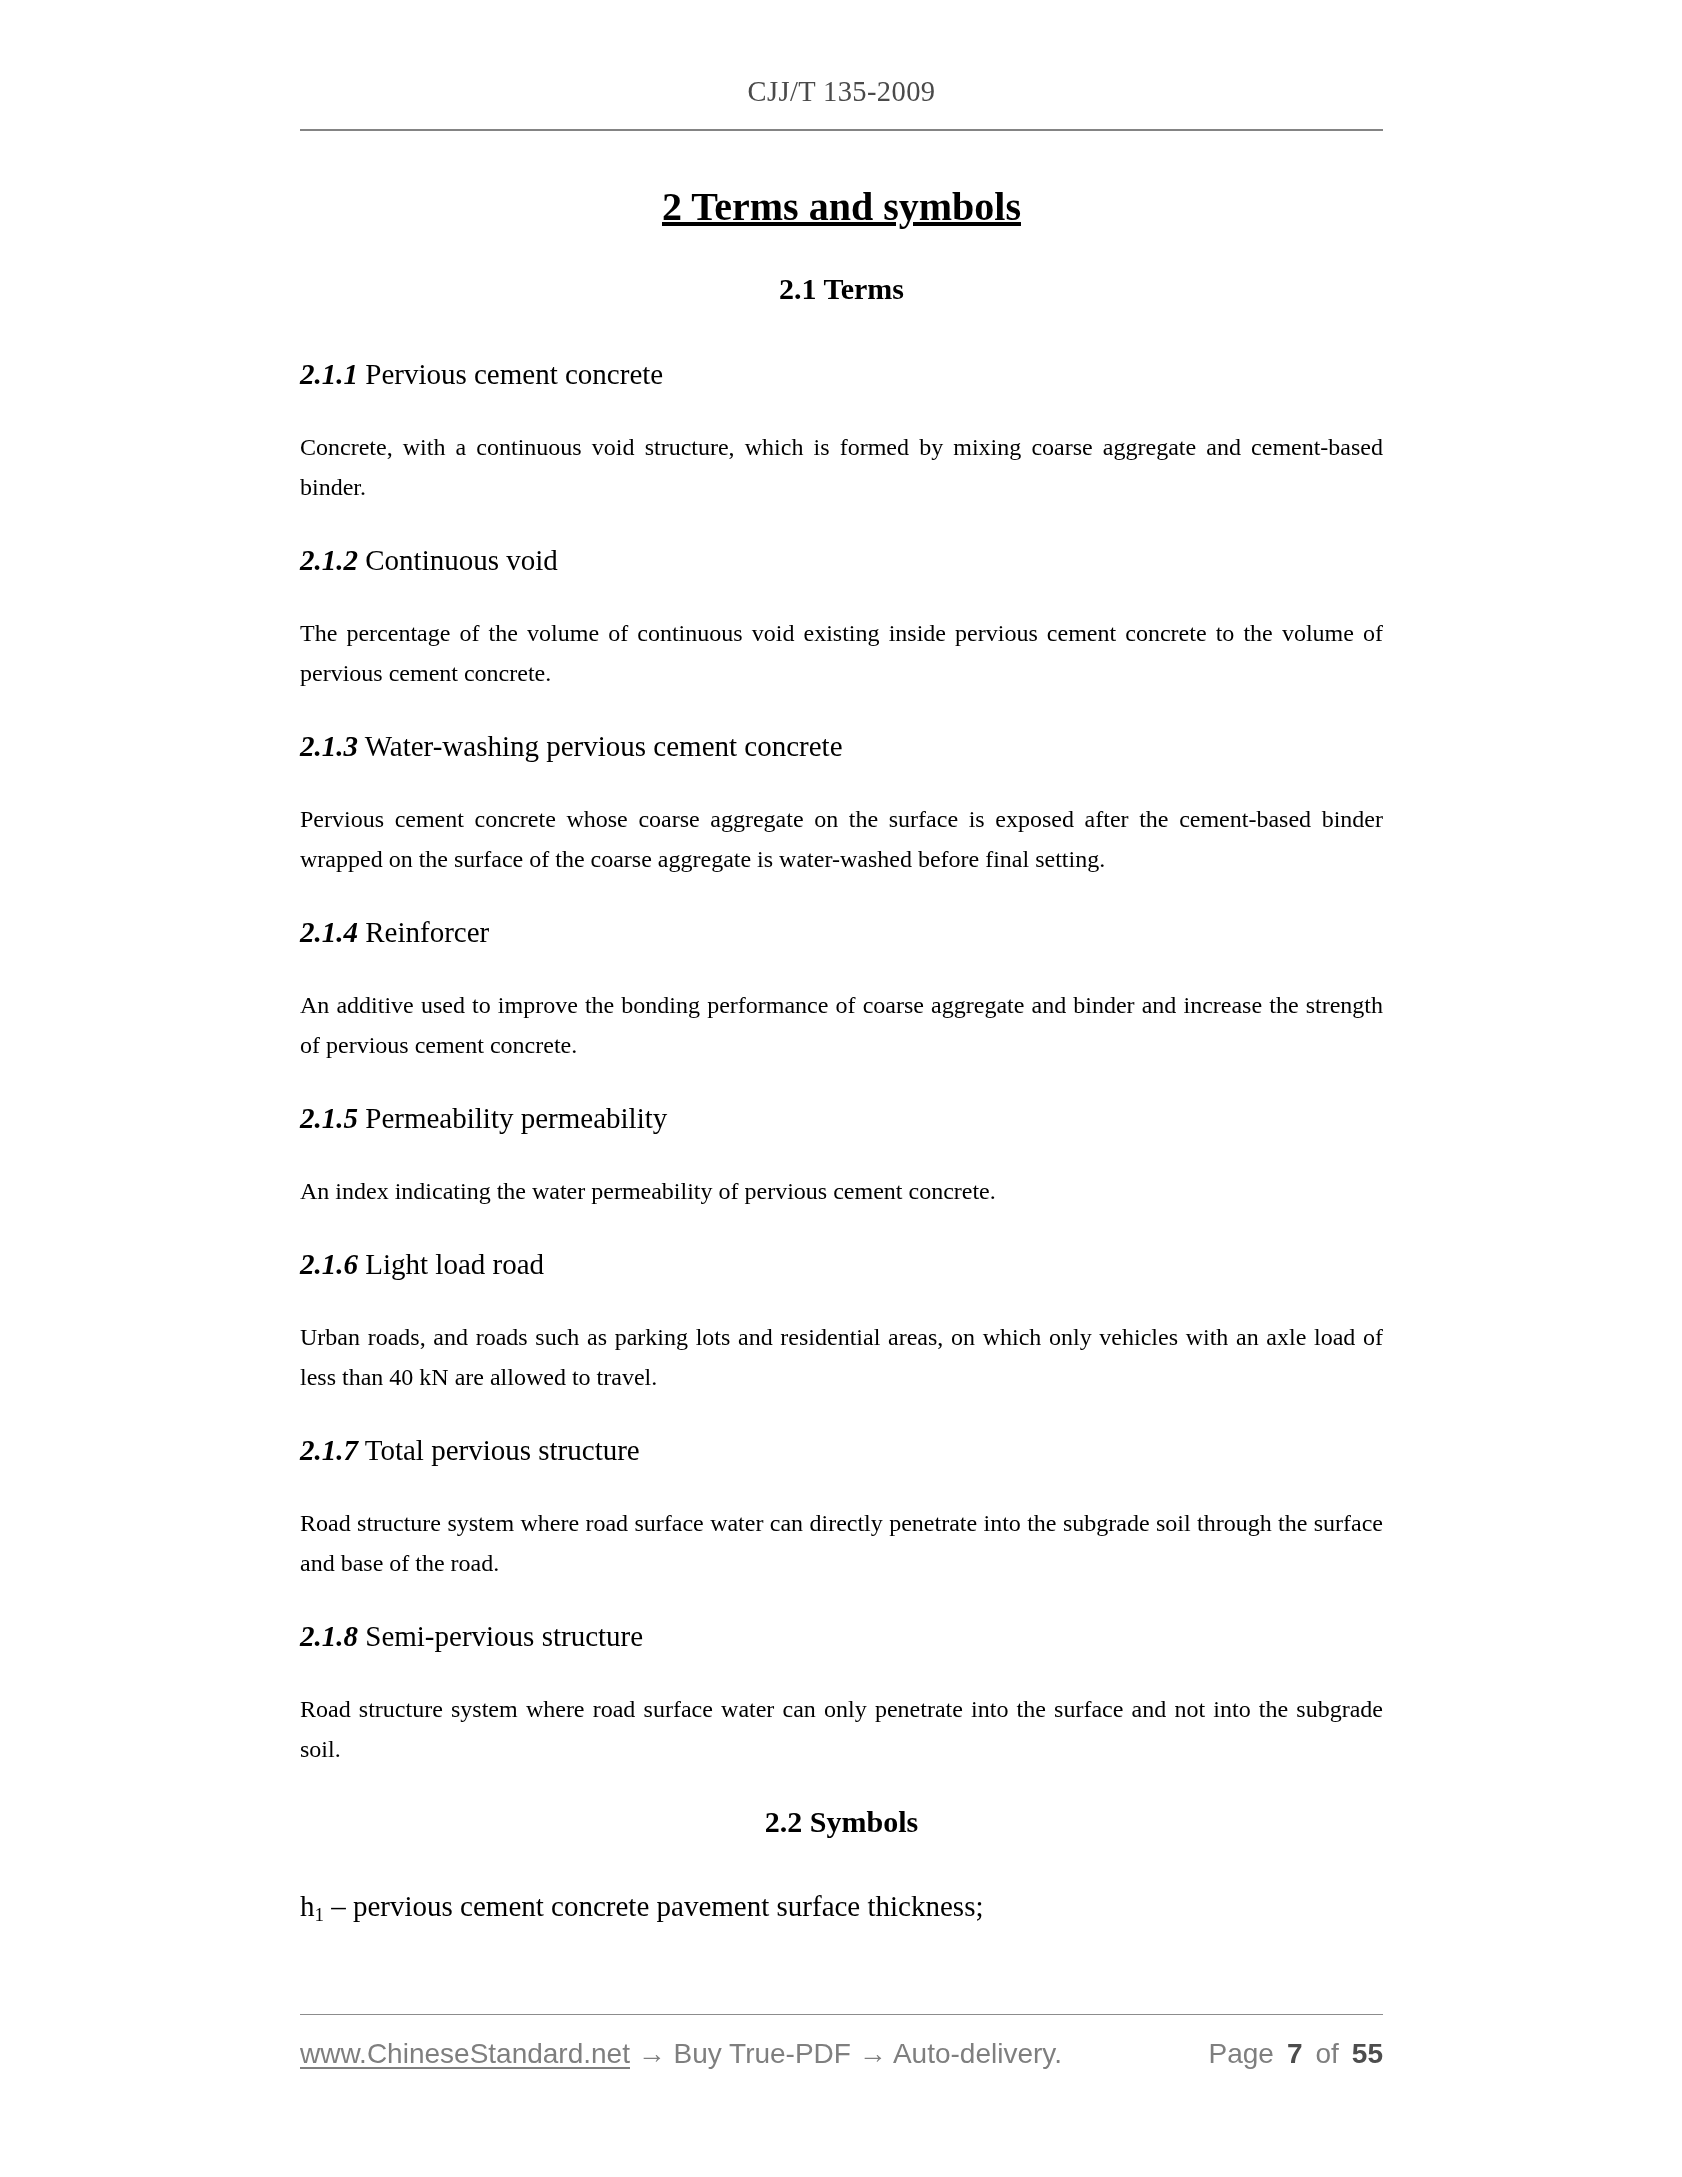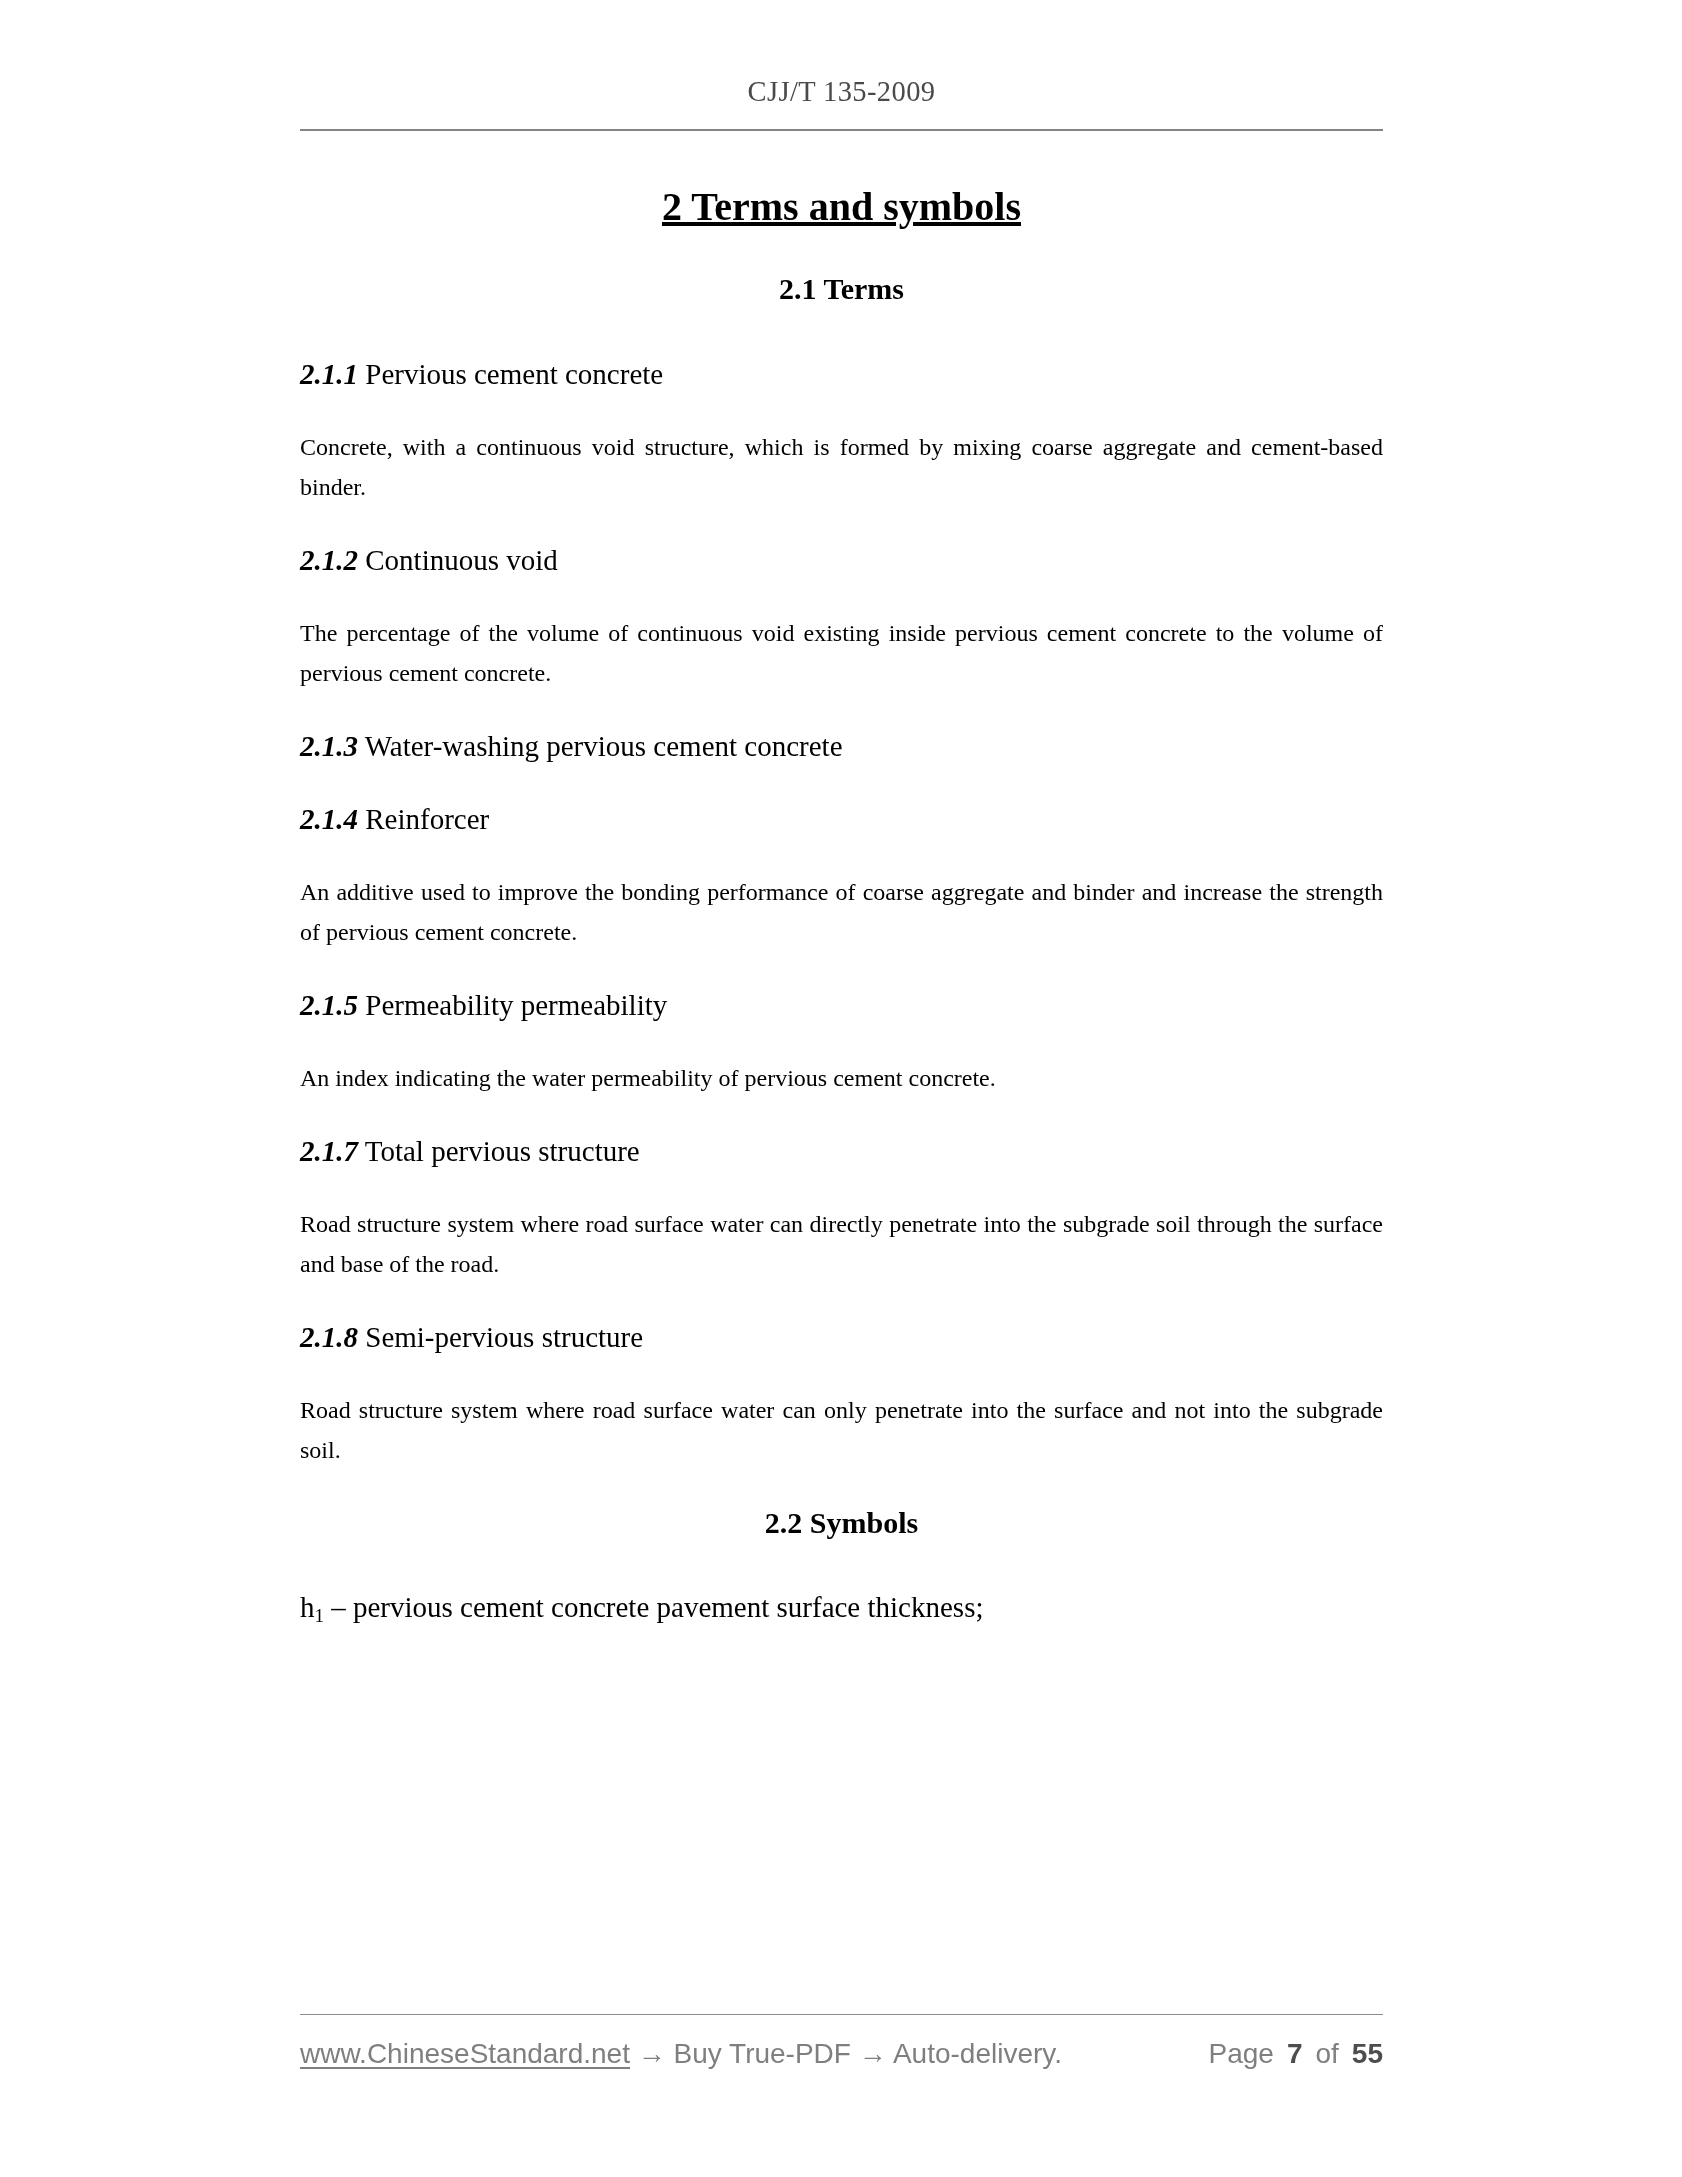--- a/index.html
+++ b/index.html
@@ -139,32 +139,37 @@
     <p class="term-def">Concrete, with a continuous void structure, which is formed by mixing coarse aggregate and cement-based binder.</p>
   </div>
 
   <div>
     <p class="term-heading"><span class="term-num">2.1.2</span> <span>Continuous void</span></p>
     <p class="term-def">The percentage of the volume of continuous void existing inside pervious cement concrete to the volume of pervious cement concrete.</p>
   </div>
 
   <div>
     <p class="term-heading"><span class="term-num">2.1.3</span> <span>Water-washing pervious cement concrete</span></p>
+    <p class="term-def">Pervious cement concrete whose coarse aggregate on the surface is exposed after the cement-based binder wrapped on the surface of the coarse aggregate is water-washed before final setting.</p>
   </div>
 
   <div>
     <p class="term-heading"><span class="term-num">2.1.4</span> <span>Reinforcer</span></p>
     <p class="term-def">An additive used to improve the bonding performance of coarse aggregate and binder and increase the strength of pervious cement concrete.</p>
   </div>
 
   <div>
     <p class="term-heading"><span class="term-num">2.1.5</span> <span>Permeability permeability</span></p>
     <p class="term-def">An index indicating the water permeability of pervious cement concrete.</p>
   </div>
 
+  <div>
+    <p class="term-heading"><span class="term-num">2.1.6</span> <span>Light load road</span></p>
+    <p class="term-def">Urban roads, and roads such as parking lots and residential areas, on which only vehicles with an axle load of less than 40 kN are allowed to travel.</p>
+  </div>
 
   <div>
     <p class="term-heading"><span class="term-num">2.1.7</span> <span>Total pervious structure</span></p>
     <p class="term-def">Road structure system where road surface water can directly penetrate into the subgrade soil through the surface and base of the road.</p>
   </div>
 
   <div>
     <p class="term-heading"><span class="term-num">2.1.8</span> <span>Semi-pervious structure</span></p>
     <p class="term-def">Road structure system where road surface water can only penetrate into the surface and not into the subgrade soil.</p>
   </div>

